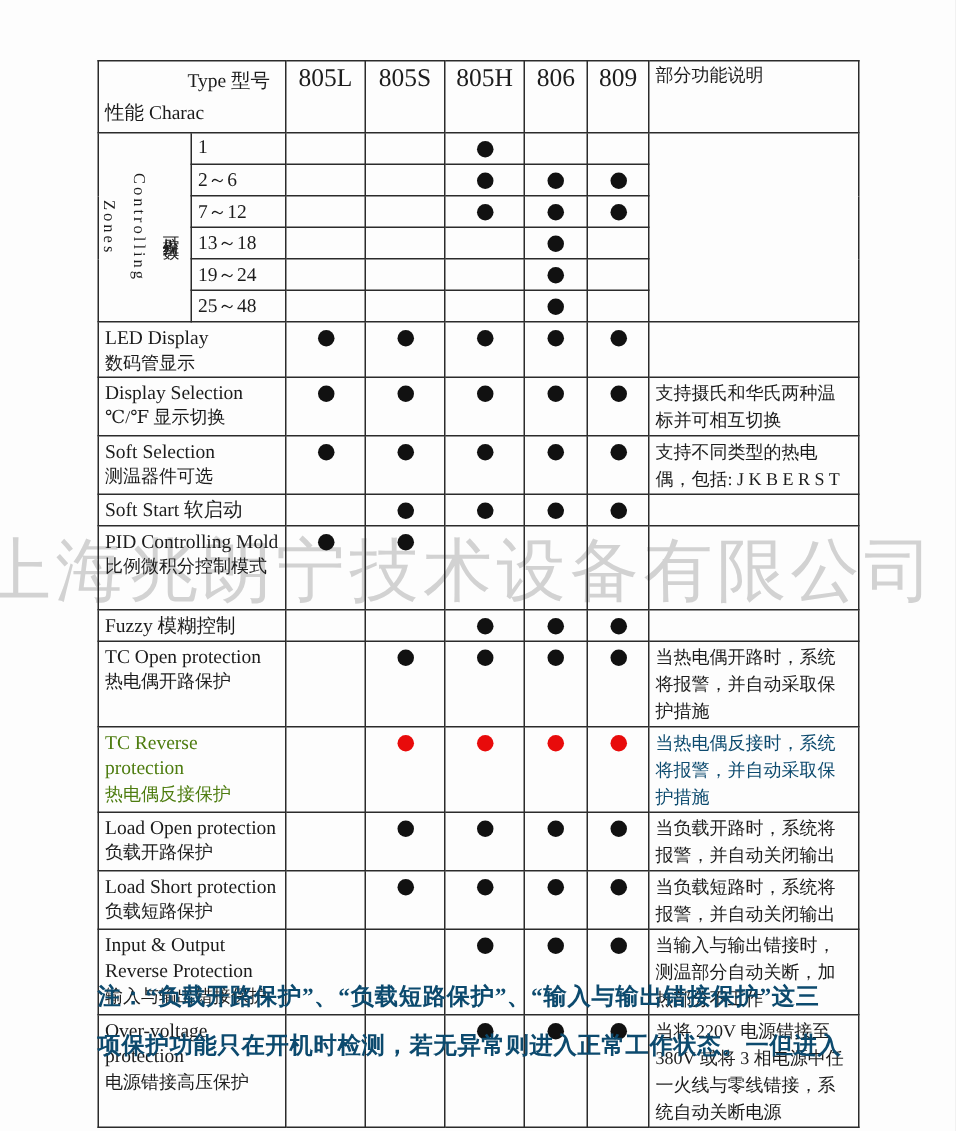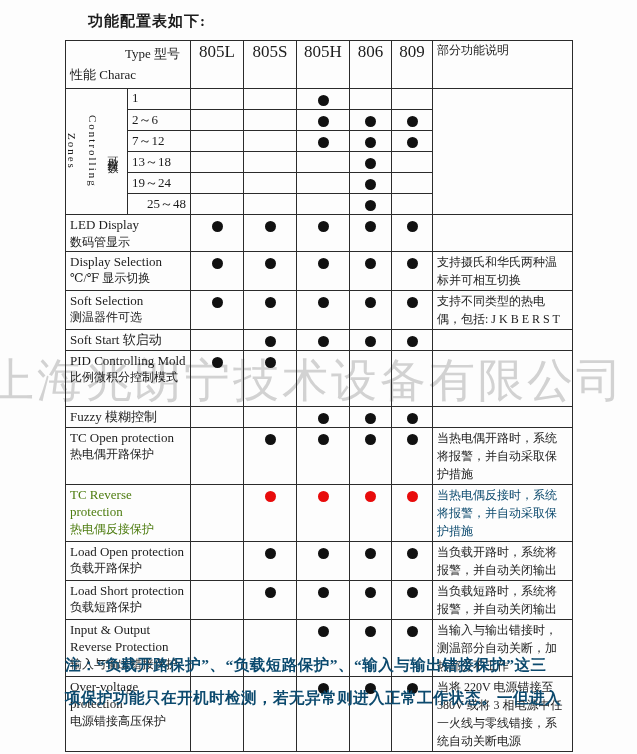--- a/index.html
+++ b/index.html
@@ -59,21 +59,20 @@
     position:absolute; left:65px; top:648px; width:515px; z-index:1;
     color:#0c4a6e; font-weight:bold; font-size:15.5px; line-height:2.15;
     letter-spacing:0.5px;
   }
 </style>
 </head>
 <body>
 
 <div class="page">
 
-  <div class="doc-title">功能配置表如下:</div>
 
   <div class="watermark">上海兆朗宁技术设备有限公司</div>
 
   <table class="cfg">
     <colgroup>
       <col style="width:62px">
         <col style="width:63px">
       <col style="width:53px">
         <col style="width:53px">
         <col style="width:53px">
@@ -133,21 +132,21 @@
           <td class="dotcell"></td>
         </tr>
         <tr style="height: 16px;">
           <td class="sub">19～24</td>
           <td class="dotcell"></td>
           <td class="dotcell"></td>
           <td class="dotcell"></td>
           <td class="dotcell"><span class="dot"></span></td>
           <td class="dotcell"></td>
         </tr>
-        <tr style="height: 16px; text-align: right;">
+        <tr style="height: 16px;">
           <td class="sub">25～48</td>
           <td class="dotcell"></td>
           <td class="dotcell"></td>
           <td class="dotcell"></td>
           <td class="dotcell"><span class="dot"></span></td>
           <td class="dotcell"></td>
         </tr>
         <tr style="height: 36px;">
           <td colspan="2" class="label">
             <div class="en">LED Display</div>

